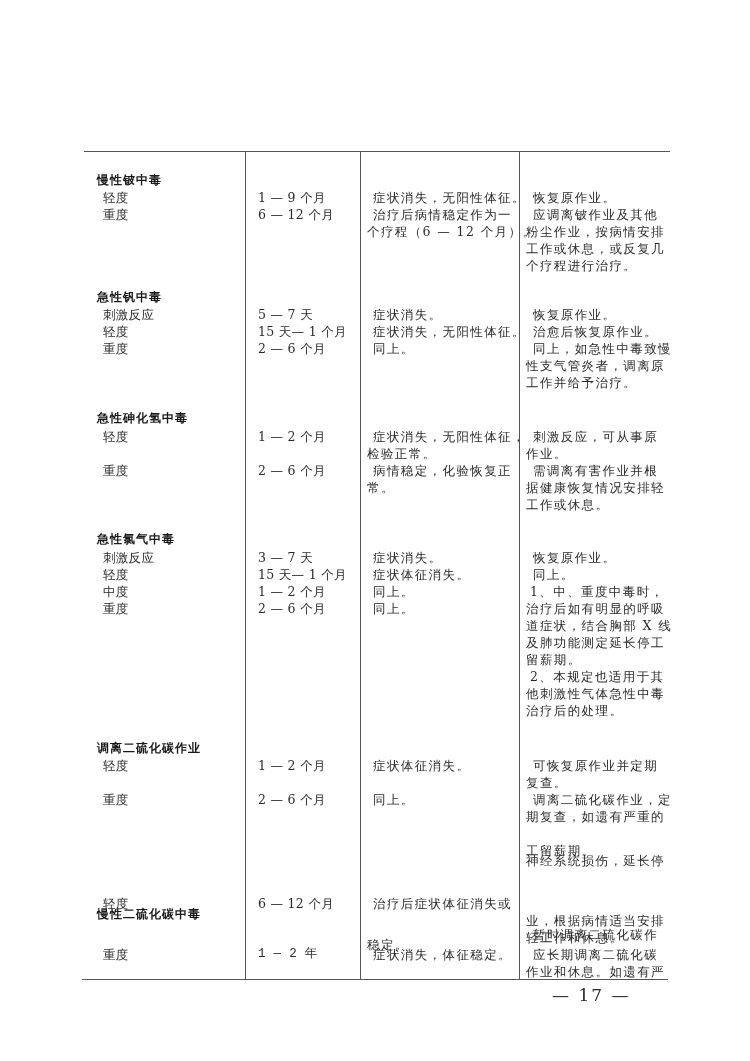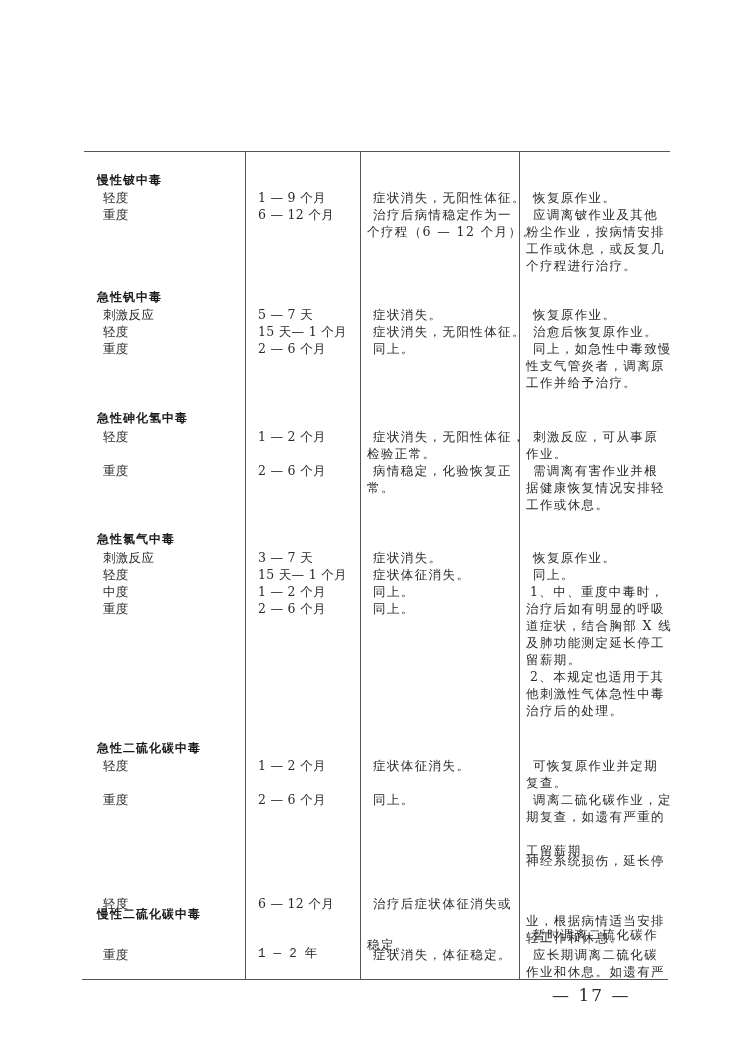--- a/index.html
+++ b/index.html
@@ -97,21 +97,21 @@
   <div class="t c4" style="top:600px;">治疗后如有明显的呼吸</div>
   <div class="t c4" style="top:617px;">道症状，结合胸部 X 线</div>
   <div class="t c4" style="top:634px;">及肺功能测定延长停工</div>
   <div class="t c4" style="top:651px;">留薪期。</div>
   <div class="t c4" style="top:668px; left:530px;">2、本规定也适用于其</div>
   <div class="t c4" style="top:685px;">他刺激性气体急性中毒</div>
   <div class="t c4" style="top:702px;">治疗后的处理。</div>
 </div>
 
 <div>
-  <div class="t h" style="left:97px; top:740px;">急性二硫化碳中毒</div>
+  <div class="t h" style="left:97px; top:740px;">调离二硫化碳作业</div>
   <div class="t sub" style="top:757px;">轻度</div>
   <div class="t sub" style="top:791px;">重度</div>
   <div class="t c2" style="top:757px;">1 — 2 个月</div>
   <div class="t c2" style="top:791px;">2 — 6 个月</div>
   <div class="t c3" style="top:757px; left:373px;">症状体征消失。</div>
   <div class="t c3" style="top:791px; left:373px;">同上。</div>
   <div class="t c4" style="top:757px; left:533px;">可恢复原作业并定期</div>
   <div class="t c4" style="top:774px;">复查。</div>
   <div class="t c4" style="top:791px; left:533px;">调离二硫化碳作业，定</div>
   <div class="t c4" style="top:808px;">期复查，如遗有严重的</div>

